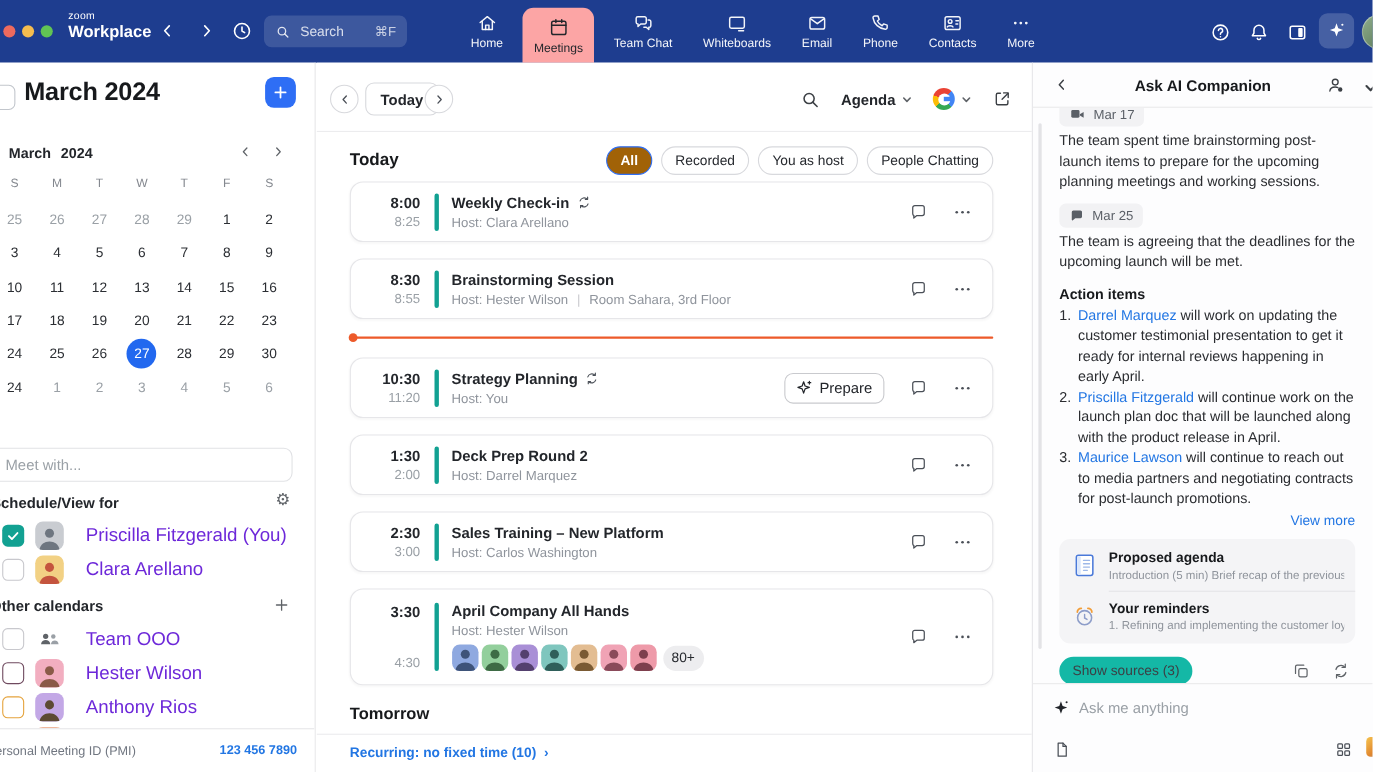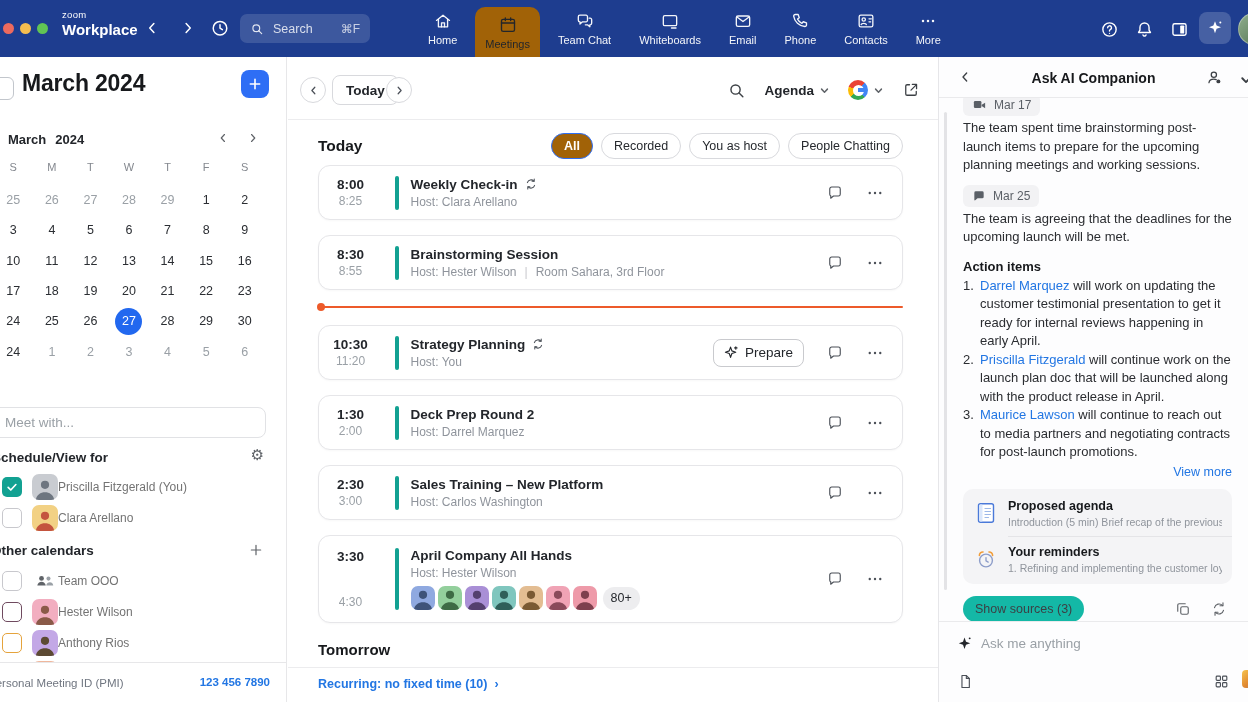--- a/index.html
+++ b/index.html
@@ -16,21 +16,21 @@
   .nav-btn{position:absolute;top:16px;width:24px;height:24px;color:#fff;display:flex;align-items:center;justify-content:center}
   .searchbox{position:absolute;left:240px;top:14px;width:130px;height:29px;border-radius:7px;
      background:rgba(255,255,255,.14);display:flex;align-items:center;gap:7px;padding:0 10px;box-sizing:border-box}
   .searchbox input{background:none;border:0;outline:none;color:rgba(255,255,255,.9);font-size:12.5px;width:58px;font-family:inherit}
   .searchbox input::placeholder{color:rgba(255,255,255,.8)}
   .searchbox .sc{margin-left:auto;color:rgba(255,255,255,.72);font-size:12px}
   .tabs{position:absolute;left:418px;top:0;height:57px;display:flex;gap:8px}
   .tab{display:flex;flex-direction:column;align-items:center;justify-content:center;gap:3px;
        color:rgba(255,255,255,.95);font-size:11px;padding:0 10px;height:57px}
   .tab .ticon{height:20px;display:flex;align-items:center}
-  .tab.active{height:50px;align-self:flex-end;background:#a16207;color:#23262b;border-radius:10px 10px 0 0}
+  .tab.active{height:50px;align-self:flex-end;background:#fca5a5;color:#23262b;border-radius:10px 10px 0 0}
   .ai-btn{position:absolute;left:1199px;top:12px;width:32px;height:32px;border-radius:8px;
       background:rgba(255,255,255,.18);display:flex;align-items:center;justify-content:center;color:#fff}
   .nav-avatar{position:absolute;left:1238px;top:13px;width:30px;height:30px;border-radius:50%;
       background:linear-gradient(135deg,#8fae8d,#51704f);border:1px solid rgba(255,255,255,.35)}
 
   
   .sidebar{position:absolute;left:0;top:57px;width:287px;height:645px;background:#fff;
       border-right:1px solid #e7e7e9;overflow:hidden;box-sizing:border-box}
   .partial-sq{position:absolute;left:-12px;top:20px;width:24px;height:21px;border:1.6px solid #c2c6cc;border-radius:6px}
   .side-title{position:absolute;left:22px;top:13px;font-size:23px;font-weight:700;color:#17191c;letter-spacing:-.2px}
@@ -56,21 +56,21 @@
   .gear{position:absolute;right:22px;top:390px;color:#5f6368;font-size:15px;line-height:1}
   .add-cal{position:absolute;right:22px;top:485px;color:#5f6368}
   .plist{position:absolute;left:0;top:414px;width:287px}
   .olist{position:absolute;left:0;top:508px;width:287px}
   .prow{display:flex;align-items:center;height:31px}
   .cbx{width:20px;height:20px;border-radius:5px;box-sizing:border-box;margin-left:2px;flex:none;background:#fff;
       display:flex;align-items:center;justify-content:center}
   .avatar{width:26px;height:26px;border-radius:7px;margin-left:10px;flex:none;overflow:hidden;
       display:flex;align-items:flex-end;justify-content:center}
   .group-ic{width:26px;height:26px;margin-left:10px;flex:none;display:flex;align-items:center;justify-content:center}
-  .pname{margin-left:0;font-size:12px;color:#737373}
+  .pname{margin-left:20px;font-size:17px;color:#6d28d9}
   .pmi{position:absolute;left:0;right:0;top:605px;height:40px;border-top:1px solid #e7e7e9;background:#fff}
   .pmi-label{position:absolute;left:-12px;top:14px;font-size:11.5px;color:#707680}
   .pmi-value{position:absolute;right:16px;top:13px;font-size:11.5px;font-weight:700;color:#2276E3}
 
   
   .main{position:absolute;left:288px;top:57px;width:650px;height:645px;background:#fff}
   .nav-circ{position:absolute;width:26px;height:26px;border:1px solid #d8d9dd;border-radius:50%;background:#fff;
       color:#4a4f57;display:flex;align-items:center;justify-content:center;box-sizing:border-box}
   .prev{left:12px;top:20px}.next{left:98px;top:20px}
   .today-btn{position:absolute;left:44px;top:18px;height:30px;padding:0 13px;border:1px solid #d8d9dd;border-radius:8px;
@@ -86,21 +86,21 @@
   .sec-head{position:absolute;left:30px;right:35px;top:76px;display:flex;align-items:center}
   .sec-title{font-size:15.5px;font-weight:700;color:#17191c}
   .pills{margin-left:auto;display:flex;gap:8px}
   .pill{height:26px;border-radius:13px;border:1px solid #d8d9dd;background:#fff;display:flex;align-items:center;
       padding:0 12px;font-size:12.5px;color:#26292e;box-sizing:border-box}
   .pill.active{background:#a16207;border-color:#2E6EF5;color:#fff;font-weight:700}
   .cards{position:absolute;left:30px;width:585px;top:108px}
   .card{box-sizing:border-box;height:55px;border:1px solid #e6e6e9;border-radius:12px;background:#fff;display:flex;
       align-items:center;margin-bottom:15px;box-shadow:0 1px 2px rgba(0,0,0,.03)}
   .card.tall{height:88px}
-  .tcol{width:63px;text-align:center;flex:none;display:flex;flex-direction:column;gap:2px}
+  .tcol{width:63px;text-align:right;flex:none;display:flex;flex-direction:column;gap:2px}
   .tall .tcol{height:60px;justify-content:space-between}
   .tstart{font-size:13.5px;font-weight:700;color:#23262b}
   .tend{font-size:12px;color:#9aa0a6}
   .vbar{width:3.5px;border-radius:2px;background:#12A192;height:34px;margin:0 12px 0 13px;flex:none}
   .tall .vbar{height:62px}
   .mbody{flex:1;min-width:0}
   .mtitle{font-size:13.5px;font-weight:700;color:#23262b;display:flex;align-items:center;gap:6px}
   .recur{color:#4a4f57;display:flex}
   .mhost{font-size:12px;color:#8f949c;margin-top:3px;display:flex;gap:8px}
   .hsep{color:#c9c9ce}

